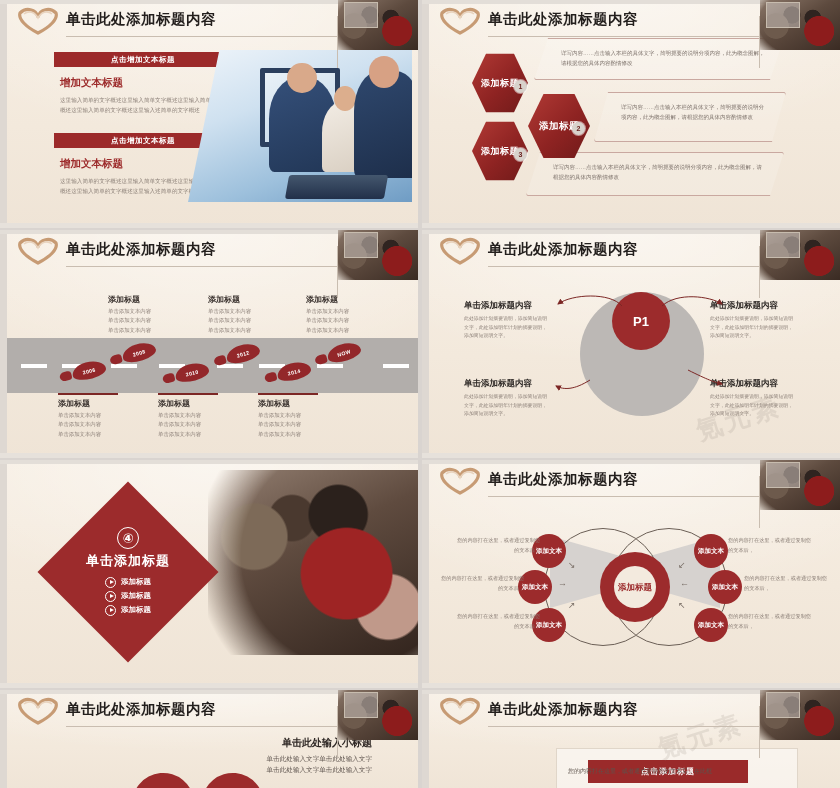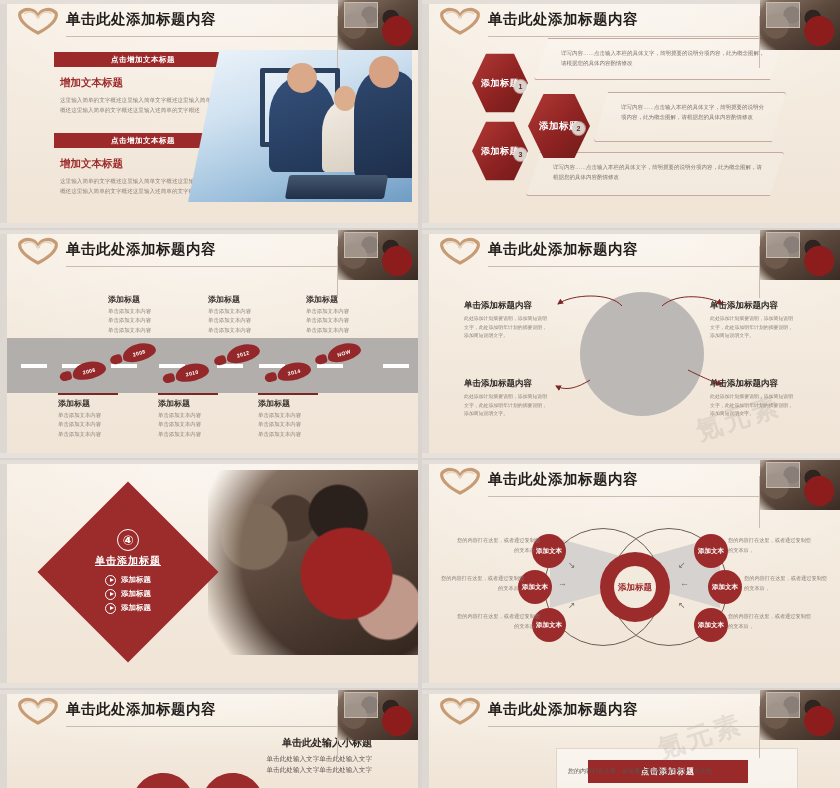--- a/index.html
+++ b/index.html
@@ -228,21 +228,21 @@
   .diamond-in{
     position:absolute; width:150px; height:120px;
     display:flex; flex-direction:column; align-items:center; justify-content:center;
     color:#fff;
   }
   .dnum{
     width:22px; height:22px; border:1.6px solid #fff; border-radius:50%;
     display:flex; align-items:center; justify-content:center;
     font-size:13px; font-weight:bold; margin-bottom:3px;
   }
-  .dtitle{ font-size:10px; font-weight:bold; letter-spacing:1px; margin-bottom:5px;text-decoration:underline; }
+  .dtitle{ font-size:13px; font-weight:bold; letter-spacing:1px; margin-bottom:5px; }
   .dbul{ display:flex; align-items:center; gap:5px; margin:1.5px 0; }
   .dbul .pl{
     width:11px; height:11px; border:1.3px solid #fff; border-radius:50%;
     position:relative; flex:0 0 auto;
   }
   .dbul .pl::after{
     content:""; position:absolute; left:3.6px; top:2.6px;
     border-left:4px solid #fff; border-top:2.6px solid transparent; border-bottom:2.6px solid transparent;
   }
   .dbul span{ font-size:7.5px; font-weight:bold; }
@@ -498,20 +498,23 @@
       <span class="hdr-rule"></span>
       <span class="hdr-rule2"></span>
     </div>
     <div class="photochip">
       <span class="ph"></span>
       <span class="frame"></span>
     </div>
     <div class="wm">氪元素</div>
 
     <div class="bigcircle" style="left:158px; top:62px; width:124px; height:124px;"></div>
+    <div class="pc" style="left:190px; top:62px; width:58px; height:58px;">
+      <span>P1</span>
+    </div>
 
     <div style="position:absolute; left:42px; top:70px; width:86px;">
       <div class="s4-h">单击添加标题内容</div>
       <div class="s4-b">此处添加计划摘要说明，添加简短说明文字，此处添加明年计划的摘要说明，添加简短说明文字。</div>
     </div>
     <div style="position:absolute; left:288px; top:70px; width:86px;">
       <div class="s4-h">单击添加标题内容</div>
       <div class="s4-b">此处添加计划摘要说明，添加简短说明文字，此处添加明年计划的摘要说明，添加简短说明文字。</div>
     </div>
     <div style="position:absolute; left:42px; top:148px; width:86px;">

